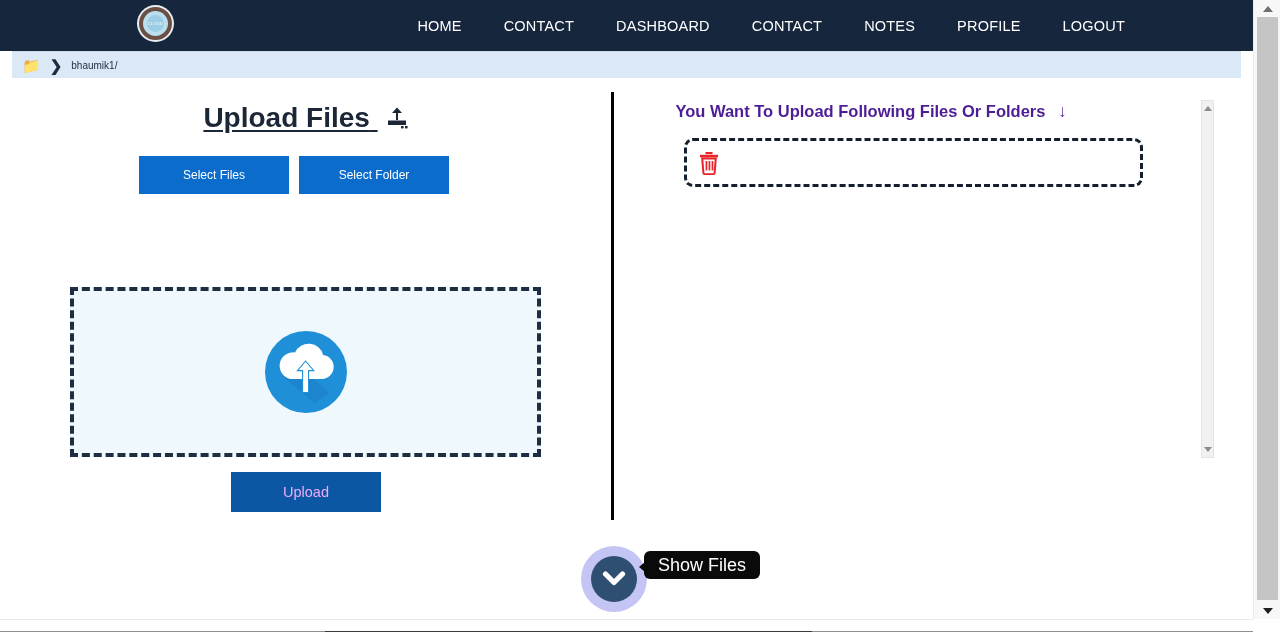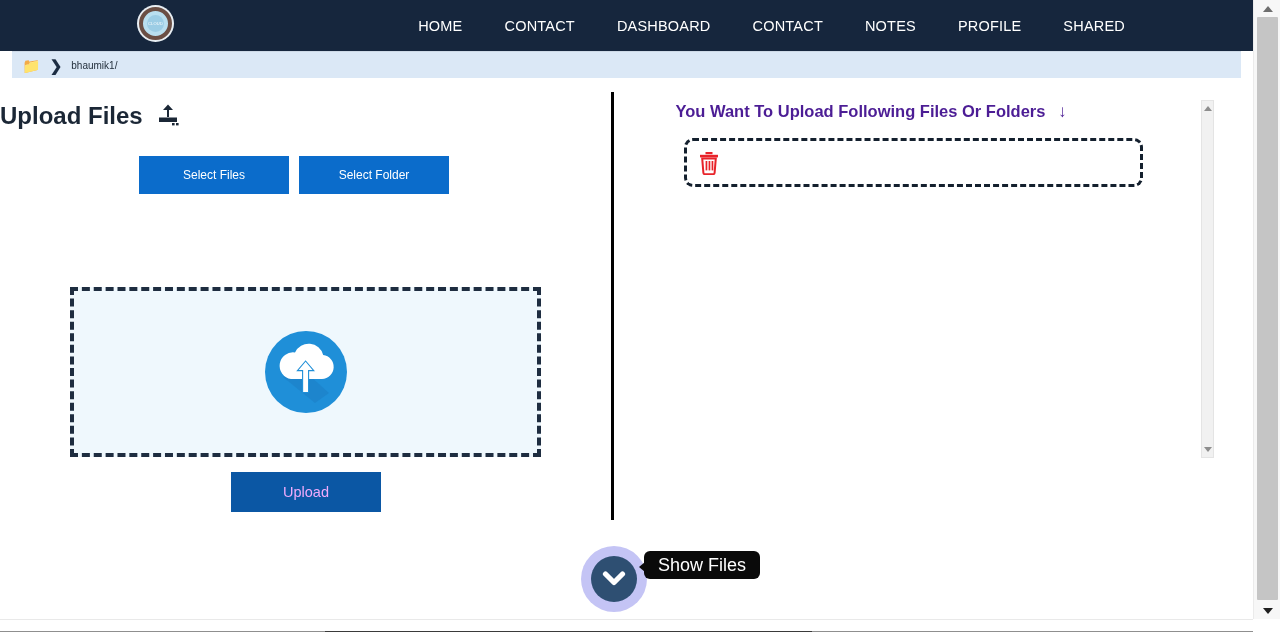--- a/index.html
+++ b/index.html
@@ -100,24 +100,25 @@
   .left-panel {
     position: absolute;
     left: 0; top: 86px;
     width: 612px;
     height: 446px;
   }
   .upload-title {
     position: absolute;
     left: 0; top: 16px;
     width: 612px;
-    text-align: left;
-    font-size: 24px;
+    text-align: center;
+    font-size: 28px;
     font-weight: bold;
     color: #1b2736;
+    text-decoration: underline;
     text-underline-offset: 3px;
     white-space: nowrap;
   }
   .upload-title .up-icon {
     display: inline-block;
     vertical-align: -2px;
     margin-left: 7px;
   }
   .select-row {
     position: absolute;
@@ -412,21 +413,21 @@
       <span class="logo-text">CLOUD</span>
     </div>
 
     <nav class="nav-links">
       <a href="#">HOME</a>
       <a href="#">CONTACT</a>
       <a href="#">DASHBOARD</a>
       <a href="#">CONTACT</a>
       <a href="#">NOTES</a>
       <a href="#">PROFILE</a>
-      <a href="#">SHARED</a>
+      <a href="#">LOGOUT</a>
     </nav>
   </div>
 
   <div class="breadcrumb-bar">
     <span class="crumb-folder">📁</span>
     <span class="crumb-sep">❯</span>
     <span class="crumb-label">bhaumik1/</span>
   </div>
 
   <div class="left-panel">

